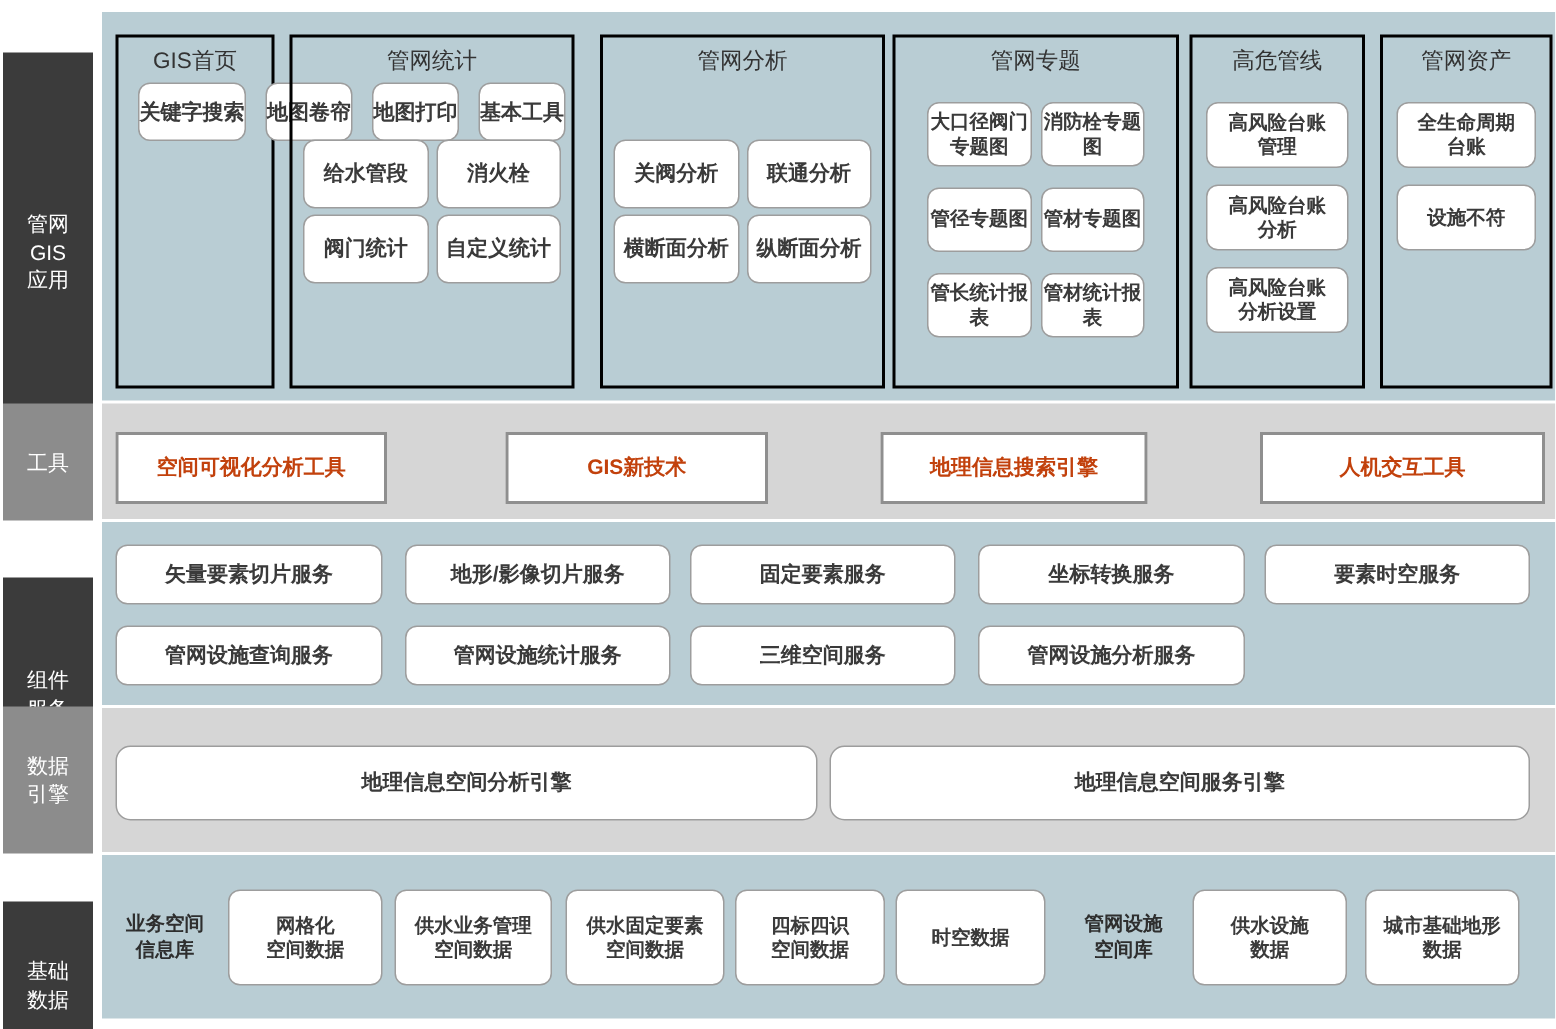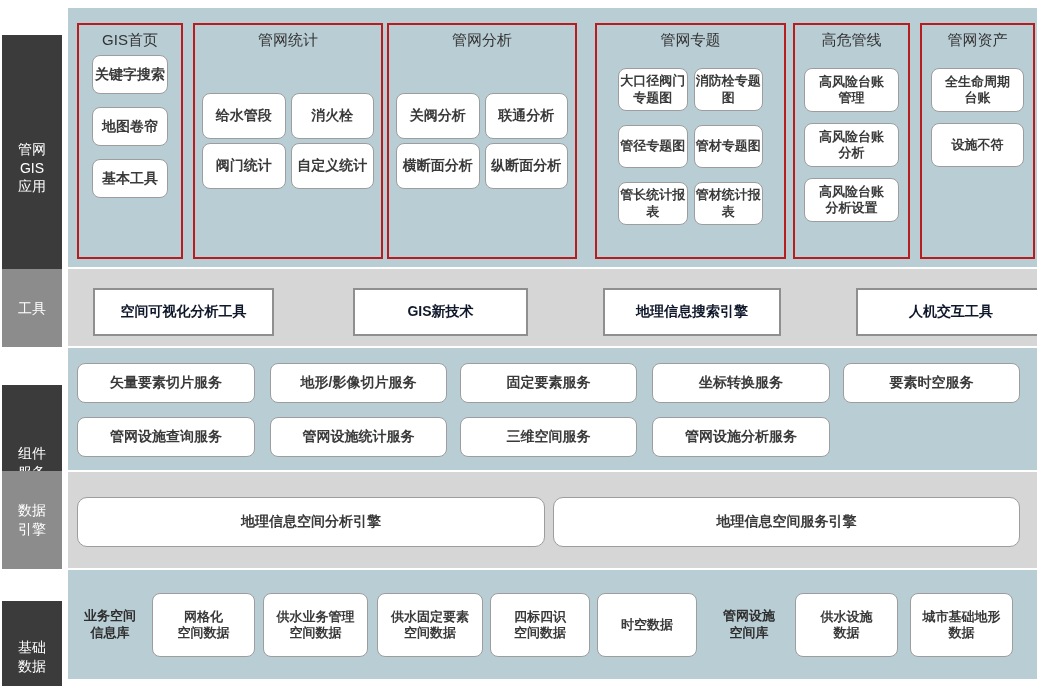--- a/index.html
+++ b/index.html
@@ -8,38 +8,38 @@
   
   .side{position:absolute;left:2px;width:60px;display:flex;align-items:center;justify-content:center;
         color:#ffffff;font-size:14px;text-align:center;white-space:pre-line;line-height:1.35;}
   .side.dark{background:#3b3b3b;margin-top:32px;}
   .side.mid{background:#8c8c8c;}
   
   .row{position:absolute;left:68px;width:969px;}
   .blue{background:#b9cdd4;}
   .grayrow{background:#d6d6d6;}
   
-  .panel{position:absolute;top:15px;height:236px;border:2px solid #b91c1c;box-sizing:border-box;
+  .panel{position:absolute;top:15px;height:236px;border:2px solid #000000;box-sizing:border-box;
          display:flex;flex-direction:column;}
   .ptitle{height:24px;padding-top:6px;text-align:center;font-size:15px;color:#333333;flex:none;}
   
   .rbox{background:#ffffff;border:1px solid #9d9d9d;border-radius:8px;display:flex;align-items:center;
         justify-content:center;text-align:center;color:#3a3a3a;white-space:pre-line;line-height:1.25;
         box-sizing:border-box;font-weight:600;}
   .abs{position:absolute;}
   .f14{font-size:14px;}
   .f13{font-size:13px;}
   .h39{height:39px;flex:none;}
   .h46{height:46px;}
   .h43{height:43px;}
   .h44{height:44px;flex:none;}
   .sqbox{position:absolute;background:#ffffff;border:2px solid #8f8f8f;display:flex;align-items:center;
-         justify-content:center;font-size:14px;color:#0f172a;box-sizing:border-box;font-weight:600;margin-left:16px;}
+         justify-content:center;font-size:14px;color:#c2410c;box-sizing:border-box;font-weight:600;}
   
-  .p-col{display:flex;flex-direction:column;gap:13px;padding:0 13px;}
+  .p-col{display:flex;gap:13px;padding:0 13px;}
   .p-grid2{display:grid;grid-template-columns:1fr 1fr;gap:4px 5px;padding:0 7px;margin-top:38px;}
   .p-grid3{display:grid;grid-template-columns:1fr 1fr;gap:14px 6px;padding:0 21px;margin-top:13px;}
   .p-col3{display:flex;flex-direction:column;gap:11px;padding:0 9px;margin-top:13px;}
   
   .grp{position:absolute;display:flex;align-items:center;justify-content:center;text-align:center;
        font-size:13px;font-weight:700;color:#2e2e2e;white-space:pre-line;line-height:1.3;}
 </style>
 </head>
 <body>
 
@@ -56,35 +56,36 @@
   <div class="side dark" style="top:569px;height:111px">基础
 数据</div>
 
   <div class="row blue" style="top:8px;height:259px">
 
     <div class="panel" style="left:9px;width:106px">
       <div class="ptitle">GIS首页</div>
       <div class="p-col">
         <div class="rbox h39 f14">关键字搜索</div>
         <div class="rbox h39 f14">地图卷帘</div>
+        <div class="rbox h39 f14">地图打印</div>
         <div class="rbox h39 f14">基本工具</div>
       </div>
     </div>
 
     <div class="panel" style="left:125px;width:190px">
       <div class="ptitle">管网统计</div>
       <div class="p-grid2">
         <div class="rbox h46 f14">给水管段</div>
         <div class="rbox h46 f14">消火栓</div>
         <div class="rbox h46 f14">阀门统计</div>
         <div class="rbox h46 f14">自定义统计</div>
       </div>
     </div>
 
-    <div class="panel" style="left:319px;width:190px">
+    <div class="panel" style="left:332px;width:190px">
       <div class="ptitle">管网分析</div>
       <div class="p-grid2">
         <div class="rbox h46 f14">关阀分析</div>
         <div class="rbox h46 f14">联通分析</div>
         <div class="rbox h46 f14">横断面分析</div>
         <div class="rbox h46 f14">纵断面分析</div>
       </div>
     </div>
 
     <div class="panel" style="left:527px;width:191px">

